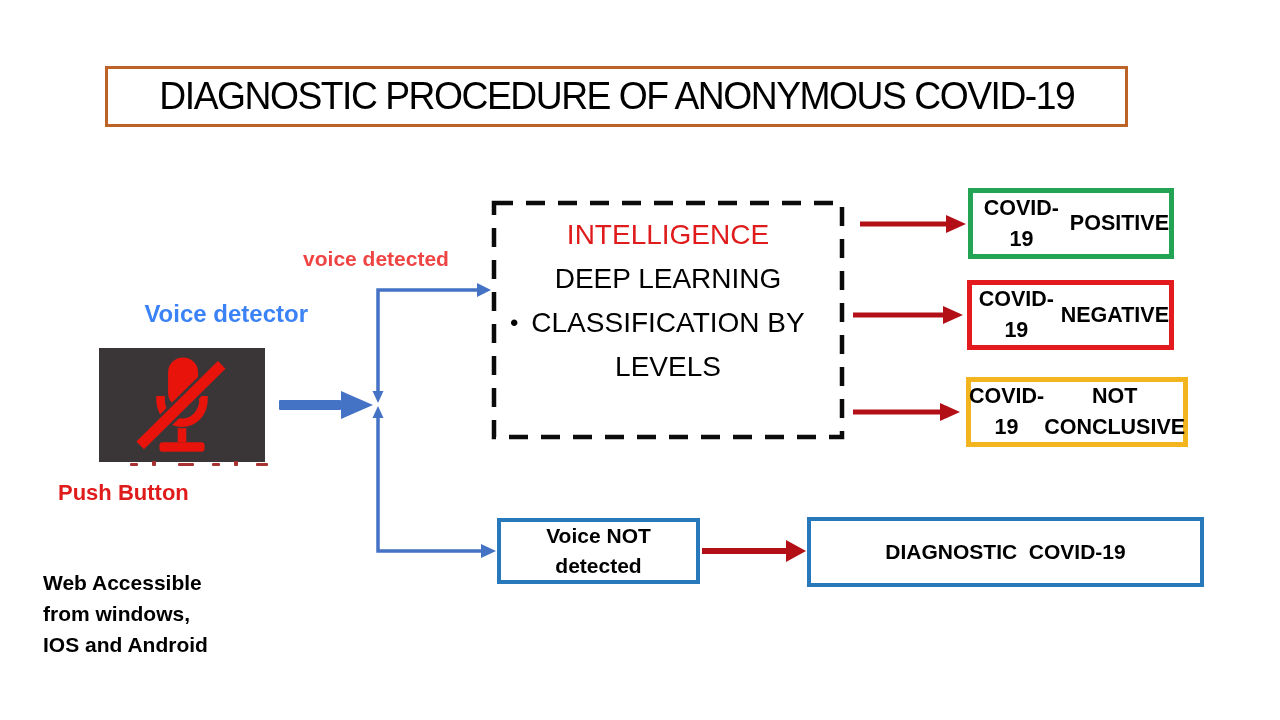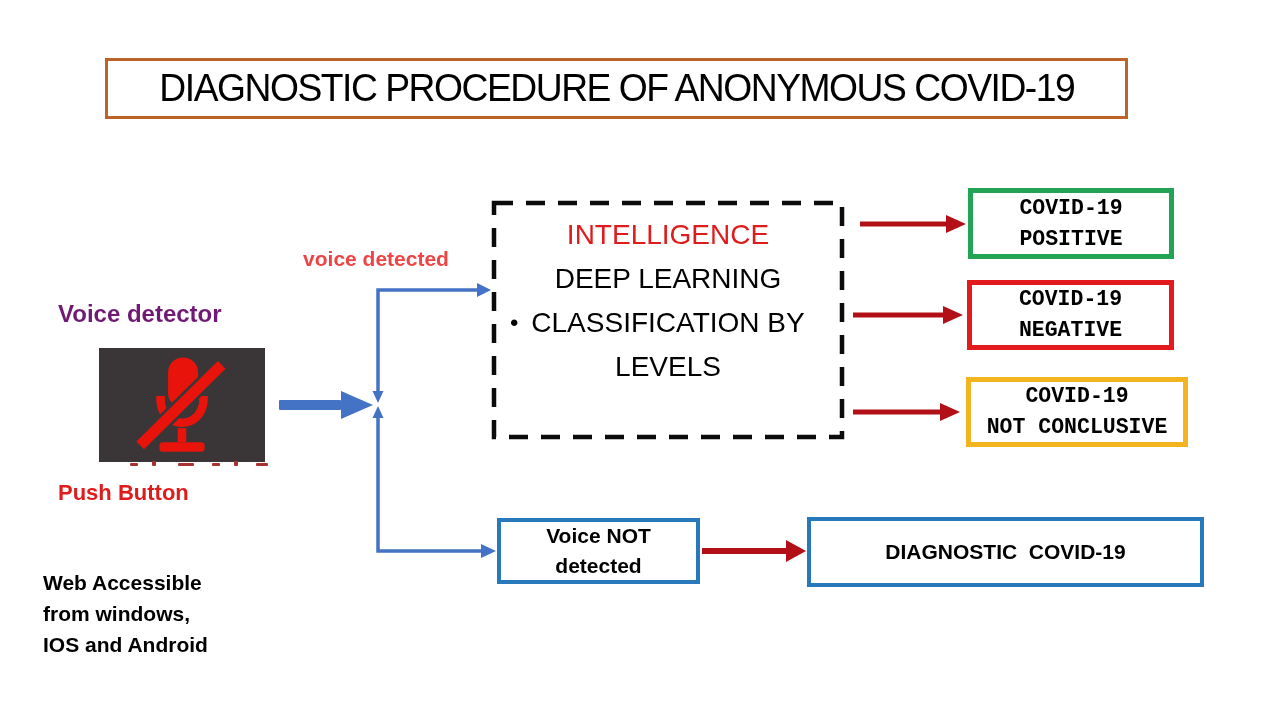--- a/index.html
+++ b/index.html
@@ -15,32 +15,32 @@
     --outcome_inconclusive_yellow:#F2B41F;
   }
   *{margin:0;padding:0;box-sizing:border-box;}
   html,body{background:#fff;}
   body{font-family:"Liberation Sans",sans-serif;}
   .canvas{position:relative;width:1280px;height:720px;background:#ffffff;overflow:hidden;}
   .abs{position:absolute;}
   .connector-layer{position:absolute;left:0;top:0;width:1280px;height:720px;z-index:1;pointer-events:none;}
 
   .title-box{
-    left:105px;top:58px;width:1023px;height:61px;
+    left:105px;top:66px;width:1023px;height:61px;
     border:3px solid var(--title_border);
     display:flex;align-items:center;justify-content:center;z-index:2;
   }
   .title-text{
     font-size:38px;color:#000;letter-spacing:-1.5px;white-space:nowrap;
     transform:scaleX(0.98);
   }
 
   .detector-label{
-    left:58px;top:300px;width:250px;text-align:left;
-    font-size:24px;font-weight:700;color:#701a75;z-index:2;
+    left:58px;top:300px;width:250px;text-align:right;
+    font-size:24px;font-weight:700;color:#3b82f6;z-index:2;
   }
   .mic-box{
     left:99px;top:348px;width:166px;height:114px;
     background:var(--mic_bg);
     display:flex;align-items:center;justify-content:center;z-index:2;
   }
   .artifact{left:112px;top:461px;width:170px;height:6px;z-index:2;}
   .artifact span{position:absolute;background:#A83232;border-radius:1px;}
   .push-button-label{
     left:58px;top:480px;width:250px;
@@ -59,23 +59,23 @@
   .ai-box{
     left:492px;top:201px;width:352px;height:238px;
     display:flex;flex-direction:column;align-items:center;
     padding-top:12px;line-height:44px;font-size:28px;color:#000;
     text-align:center;z-index:2;
   }
   .ai-box .red-line{color:var(--accent_red_text);}
   .ai-bullet{position:absolute;left:18px;top:100px;font-size:24px;line-height:44px;}
 
   .outcome-box{
-    display:flex;flex-direction:column;align-items:center;justify-content:center;
+    display:flex;flex-direction:row;align-items:center;justify-content:center;
     text-align:center;font-size:21.5px;font-weight:700;color:#000;line-height:31px;
-    background:#fff;z-index:2;font-family:Liberation Mono, monospace;
+    background:#fff;z-index:2;
   }
   .outcome-positive{left:968px;top:188px;width:206px;height:71px;border:5px solid var(--outcome_positive_green);}
   .outcome-negative{left:967px;top:280px;width:207px;height:70px;border:5px solid var(--outcome_negative_red);}
   .outcome-notconclusive{left:966px;top:377px;width:222px;height:70px;border:5px solid var(--outcome_inconclusive_yellow);}
 
   .blue-box{
     display:flex;flex-direction:column;align-items:center;justify-content:center;
     text-align:right;font-weight:700;color:#000;background:#fff;
     border:4px solid var(--box_border_blue);z-index:2;
   }

